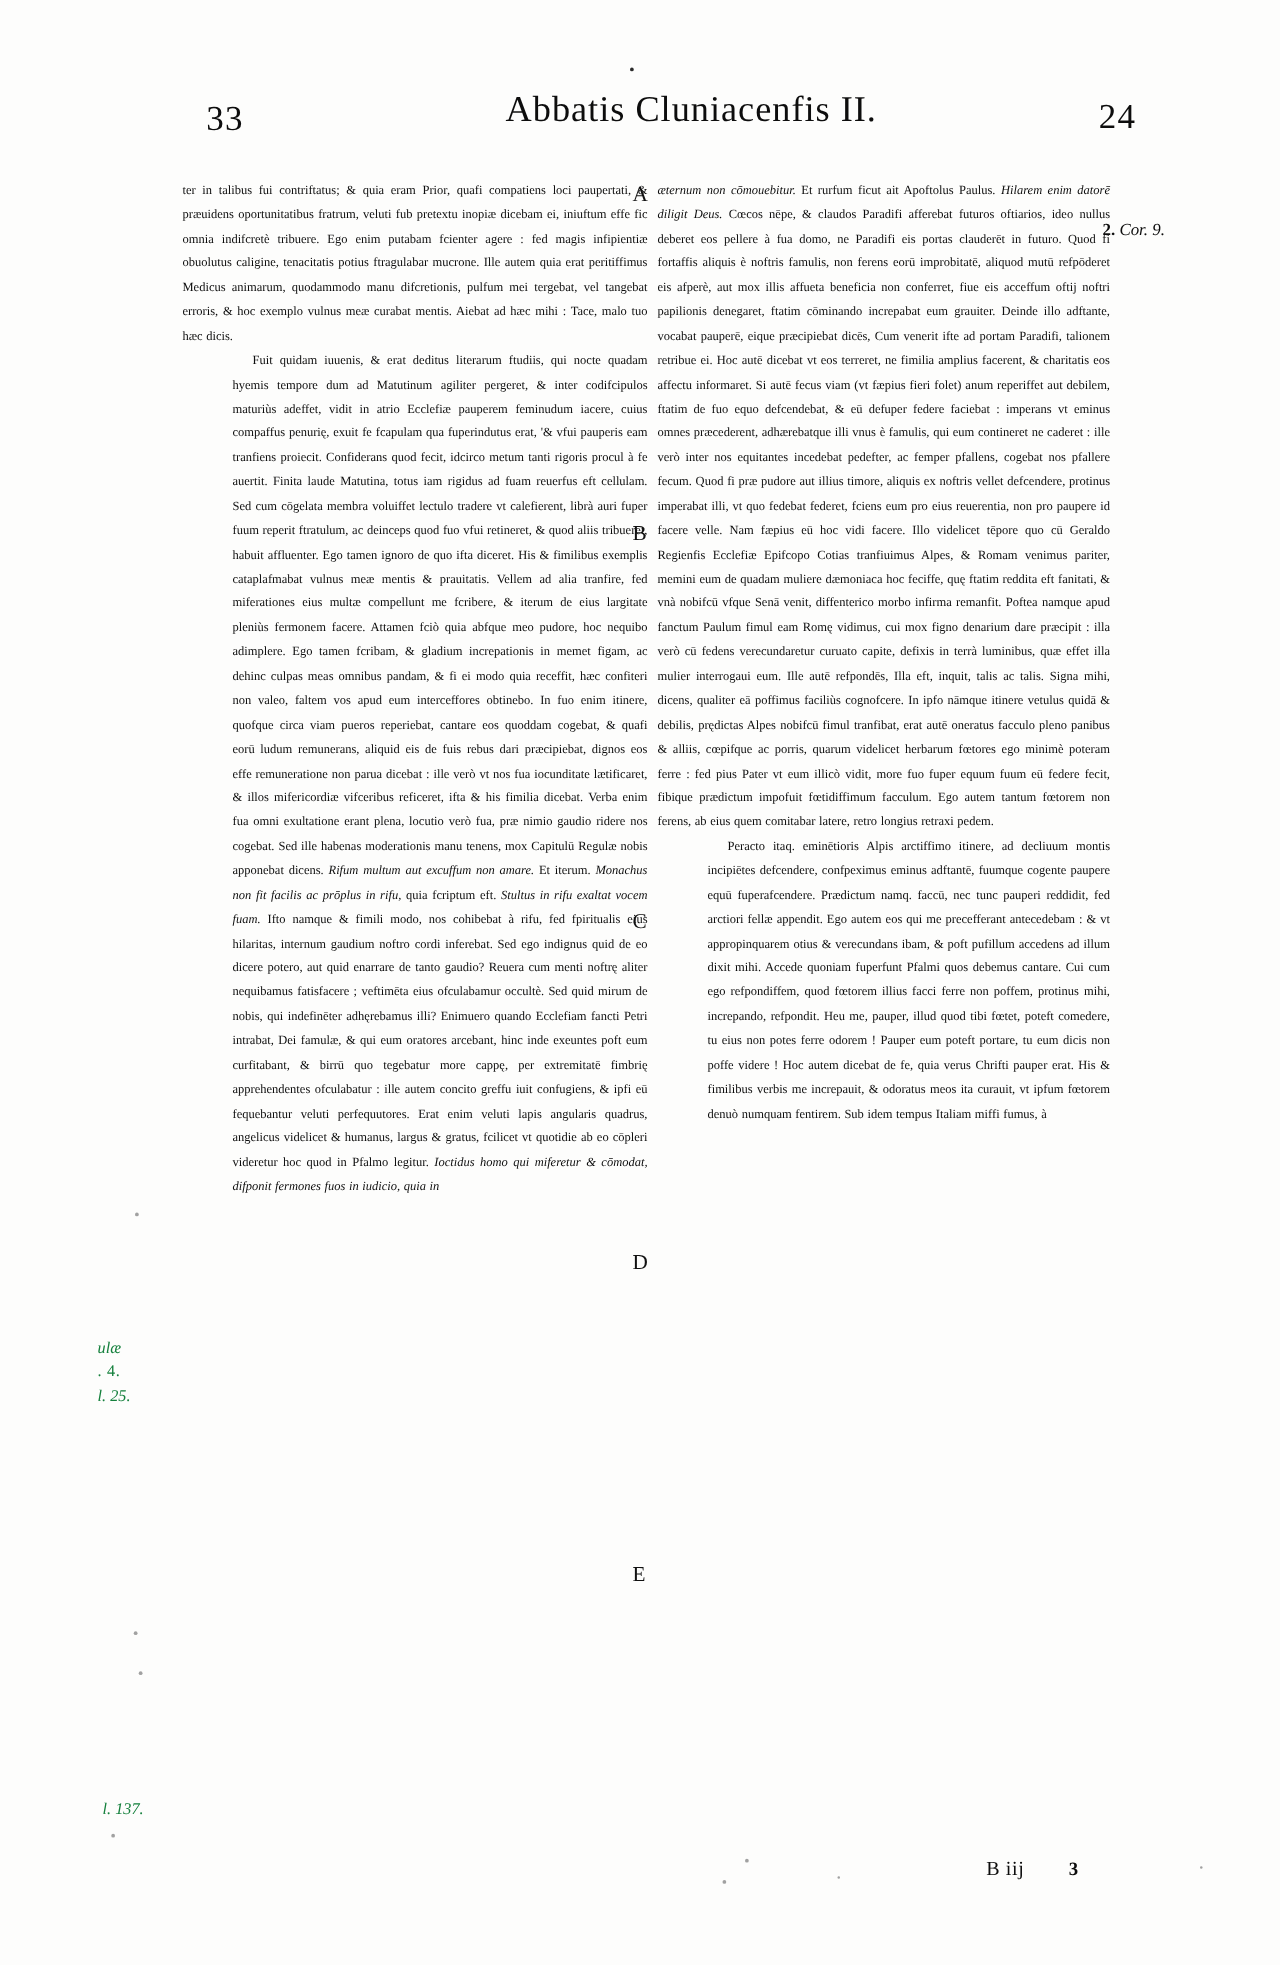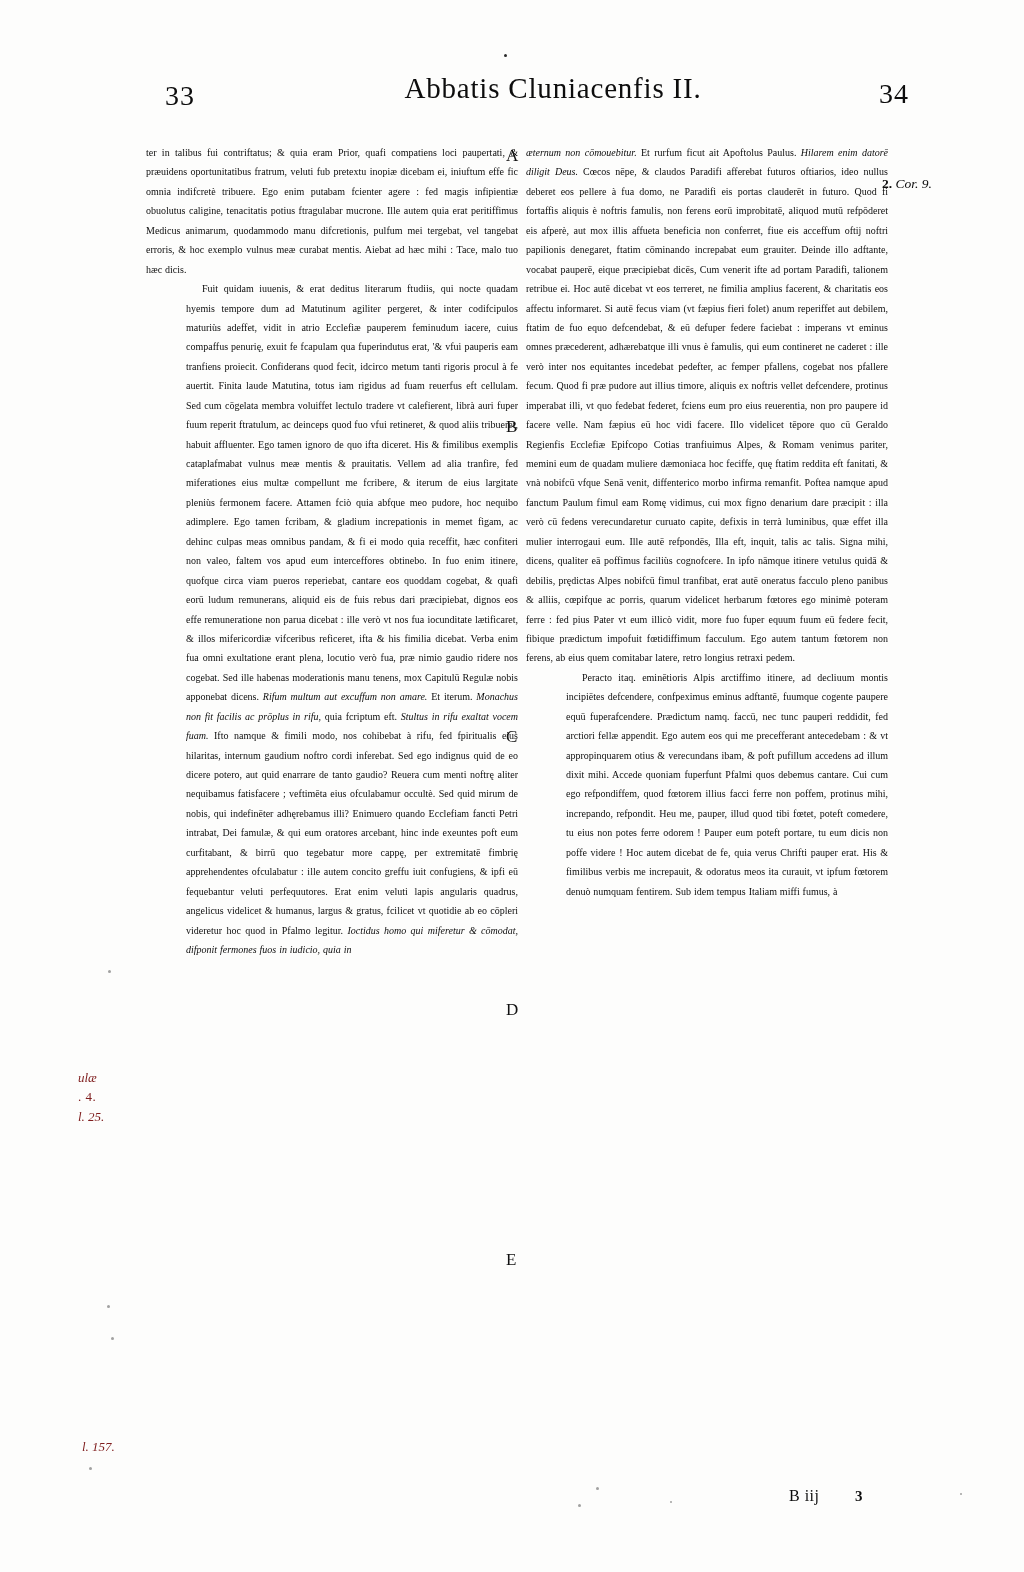--- a/index.html
+++ b/index.html
@@ -99,21 +99,21 @@
   .gl-C { left: 506px; top:  727px; }
   .gl-D { left: 506px; top: 1000px; }
   .gl-E { left: 506px; top: 1250px; }
 
   
   .marginnote {
     position: absolute;
     font-size: 13px;
     line-height: 19.4px;
     font-style: italic;
-    color: #7f1d1d;
+    color: #15803d;
     white-space: nowrap;
   }
   .mn-block { left: 78px; top: 1068px; text-align: left; }
   .mn-block div { font-style: italic; }
   .mn-block .num { font-style: normal; letter-spacing: 0.5px; }
   .mn-psalm { left: 82px; top: 1437px; }
 
   
   .refnote {
     position: absolute;
@@ -159,21 +159,21 @@
   }
 </style>
 </head>
 <body>
 
 <div class="page">
 
   <div class="running-head">
     <div class="folio-left">33</div>
     <div class="head-title">Abbatis Cluniacenfis II.</div>
-    <div class="folio-right">34</div>
+    <div class="folio-right">24</div>
   </div>
   <div class="head-dot"></div>
 
   <div class="col col-left">
     <p><span>ter in talibus fui contriftatus; &amp; quia eram Prior, quafi compatiens loci paupertati, &amp; præuidens oportunitatibus fratrum, veluti fub pretextu inopiæ dicebam ei, iniuftum effe fic omnia indifcretè tribuere. Ego enim putabam fcienter agere : fed magis infipientiæ obuolutus caligine, tenacitatis potius ftragulabar mucrone. Ille autem quia erat peritiffimus Medicus animarum, quodammodo manu difcretionis, pulfum mei tergebat, vel tangebat erroris, &amp; hoc exemplo vulnus meæ curabat mentis. Aiebat ad hæc mihi : Tace, malo tuo hæc dicis.</span></p>
     <p class="indent"><span>Fuit quidam iuuenis, &amp; erat deditus literarum ftudiis, qui nocte quadam hyemis tempore dum ad Matutinum agiliter pergeret, &amp; inter codifcipulos maturiùs adeffet, vidit in atrio Ecclefiæ pauperem feminudum iacere, cuius compaffus penurię, exuit fe fcapulam qua fuperindutus erat, '&amp; vfui pauperis eam tranfiens proiecit. Confiderans quod fecit, idcirco metum tanti rigoris procul à fe auertit. Finita laude Matutina, totus iam rigidus ad fuam reuerfus eft cellulam. Sed cum cōgelata membra voluiffet lectulo tradere vt calefierent, librà auri fuper fuum reperit ftratulum, ac deinceps quod fuo vfui retineret, &amp; quod aliis tribueret, habuit affluenter. Ego tamen ignoro de quo ifta diceret. His &amp; fimilibus exemplis cataplafmabat vulnus meæ mentis &amp; prauitatis. Vellem ad alia tranfire, fed miferationes eius multæ compellunt me fcribere, &amp; iterum de eius largitate pleniùs fermonem facere. Attamen fciò quia abfque meo pudore, hoc nequibo adimplere. Ego tamen fcribam, &amp; gladium increpationis in memet figam, ac dehinc culpas meas omnibus pandam, &amp; fi ei modo quia receffit, hæc confiteri non valeo, faltem vos apud eum interceffores obtinebo. In fuo enim itinere, quofque circa viam pueros reperiebat, cantare eos quoddam cogebat, &amp; quafi eorū ludum remunerans, aliquid eis de fuis rebus dari præcipiebat, dignos eos effe remuneratione non parua dicebat : ille verò vt nos fua iocunditate lætificaret, &amp; illos mifericordiæ vifceribus reficeret, ifta &amp; his fimilia dicebat. Verba enim fua omni exultatione erant plena, locutio verò fua, præ nimio gaudio ridere nos cogebat. Sed ille habenas moderationis manu tenens, mox Capitulū Regulæ nobis apponebat dicens. </span><span class="it">Rifum multum aut excuffum non amare.</span><span> Et iterum. </span><span class="it">Monachus non fit facilis ac prōplus in rifu,</span><span> quia fcriptum eft. </span><span class="it">Stultus in rifu exaltat vocem fuam.</span><span> Ifto namque &amp; fimili modo, nos cohibebat à rifu, fed fpiritualis eius hilaritas, internum gaudium noftro cordi inferebat. Sed ego indignus quid de eo dicere potero, aut quid enarrare de tanto gaudio? Reuera cum menti noftrę aliter nequibamus fatisfacere ; veftimēta eius ofculabamur occultè. Sed quid mirum de nobis, qui indefinēter adhęrebamus illi? Enimuero quando Ecclefiam fancti Petri intrabat, Dei famulæ, &amp; qui eum oratores arcebant, hinc inde exeuntes poft eum curfitabant, &amp; birrū quo tegebatur more cappę, per extremitatē fimbrię apprehendentes ofculabatur : ille autem concito greffu iuit confugiens, &amp; ipfi eū fequebantur veluti perfequutores. Erat enim veluti lapis angularis quadrus, angelicus videlicet &amp; humanus, largus &amp; gratus, fcilicet vt quotidie ab eo cōpleri videretur hoc quod in Pfalmo legitur. </span><span class="it">Ioctidus homo qui miferetur &amp; cōmodat, difponit fermones fuos in iudicio, quia in</span></p>
   </div>
 
   <div class="col col-right">
     <p><span class="it">æternum non cōmouebitur.</span><span> Et rurfum ficut ait Apoftolus Paulus. </span><span class="it">Hilarem enim datorē diligit Deus.</span><span> Cœcos nēpe, &amp; claudos Paradifi afferebat futuros oftiarios, ideo nullus deberet eos pellere à fua domo, ne Paradifi eis portas clauderēt in futuro. Quod fi fortaffis aliquis è noftris famulis, non ferens eorū improbitatē, aliquod mutū refpōderet eis afperè, aut mox illis affueta beneficia non conferret, fiue eis acceffum oftij noftri papilionis denegaret, ftatim cōminando increpabat eum grauiter. Deinde illo adftante, vocabat pauperē, eique præcipiebat dicēs, Cum venerit ifte ad portam Paradifi, talionem retribue ei. Hoc autē dicebat vt eos terreret, ne fimilia amplius facerent, &amp; charitatis eos affectu informaret. Si autē fecus viam (vt fæpius fieri folet) anum reperiffet aut debilem, ftatim de fuo equo defcendebat, &amp; eū defuper federe faciebat : imperans vt eminus omnes præcederent, adhærebatque illi vnus è famulis, qui eum contineret ne caderet : ille verò inter nos equitantes incedebat pedefter, ac femper pfallens, cogebat nos pfallere fecum. Quod fi præ pudore aut illius timore, aliquis ex noftris vellet defcendere, protinus imperabat illi, vt quo fedebat federet, fciens eum pro eius reuerentia, non pro paupere id facere velle. Nam fæpius eū hoc vidi facere. Illo videlicet tēpore quo cū Geraldo Regienfis Ecclefiæ Epifcopo Cotias tranfiuimus Alpes, &amp; Romam venimus pariter, memini eum de quadam muliere dæmoniaca hoc feciffe, quę ftatim reddita eft fanitati, &amp; vnà nobifcū vfque Senā venit, diffenterico morbo infirma remanfit. Poftea namque apud fanctum Paulum fimul eam Romę vidimus, cui mox figno denarium dare præcipit : illa verò cū fedens verecundaretur curuato capite, defixis in terrà luminibus, quæ effet illa mulier interrogaui eum. Ille autē refpondēs, Illa eft, inquit, talis ac talis. Signa mihi, dicens, qualiter eā poffimus faciliùs cognofcere. In ipfo nāmque itinere vetulus quidā &amp; debilis, prędictas Alpes nobifcū fimul tranfibat, erat autē oneratus facculo pleno panibus &amp; alliis, cœpifque ac porris, quarum videlicet herbarum fœtores ego minimè poteram ferre : fed pius Pater vt eum illicò vidit, more fuo fuper equum fuum eū federe fecit, fibique prædictum impofuit fœtidiffimum facculum. Ego autem tantum fœtorem non ferens, ab eius quem comitabar latere, retro longius retraxi pedem.</span></p>
@@ -184,21 +184,21 @@
   <div class="gutter-letter gl-B">B</div>
   <div class="gutter-letter gl-C">C</div>
   <div class="gutter-letter gl-D">D</div>
   <div class="gutter-letter gl-E">E</div>
 
   <div class="marginnote mn-block">
     <div>ulæ</div>
     <div class="num">. 4.</div>
     <div>l. 25.</div>
   </div>
-  <div class="marginnote mn-psalm">l. 157.</div>
+  <div class="marginnote mn-psalm">l. 137.</div>
 
   <div class="refnote"><span class="n">2.</span>&nbsp;<span>Cor. 9.</span></div>
 
   <div class="footline">
     <div class="signature">B iij</div>
     <div class="sheetnum">3</div>
   </div>
 
   <div class="speck" style="left:108px;  top:970px;  width:3px; height:3px;"></div>
   <div class="speck" style="left:107px;  top:1305px; width:3px; height:3px;"></div>

